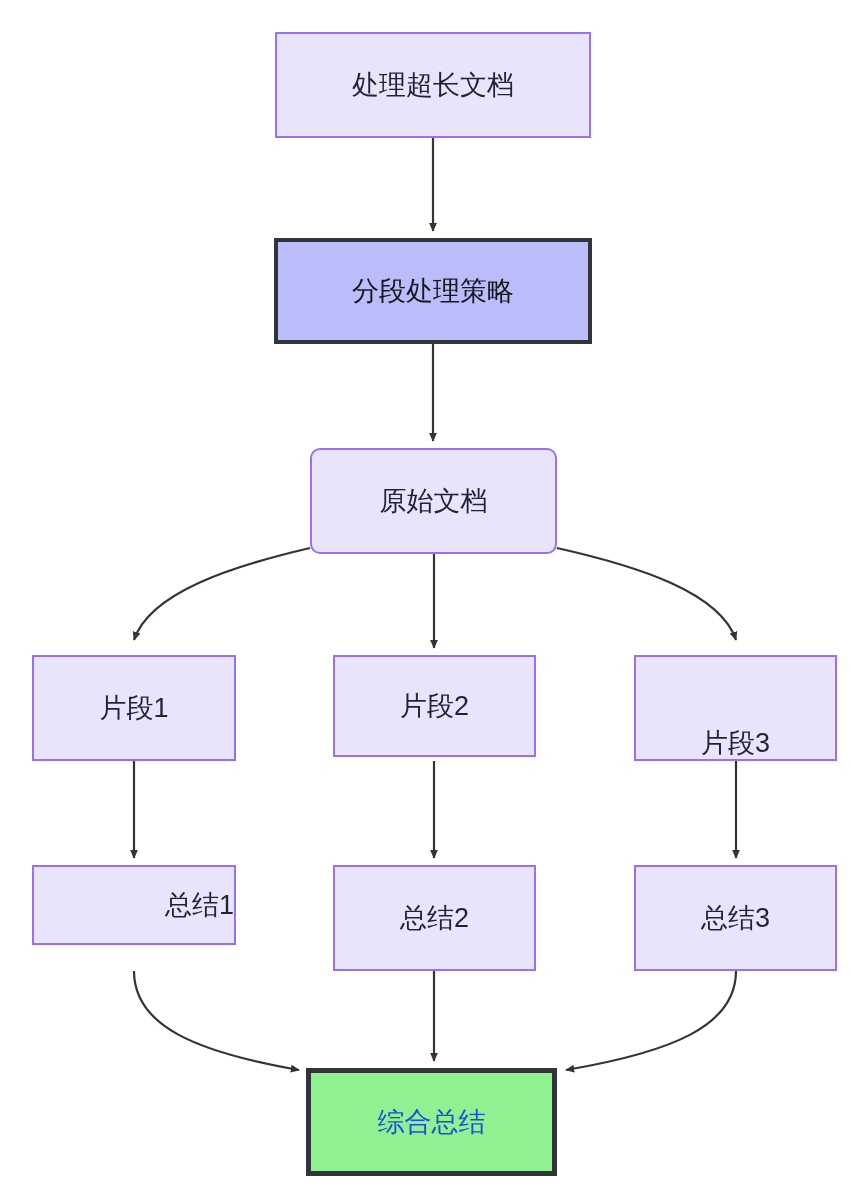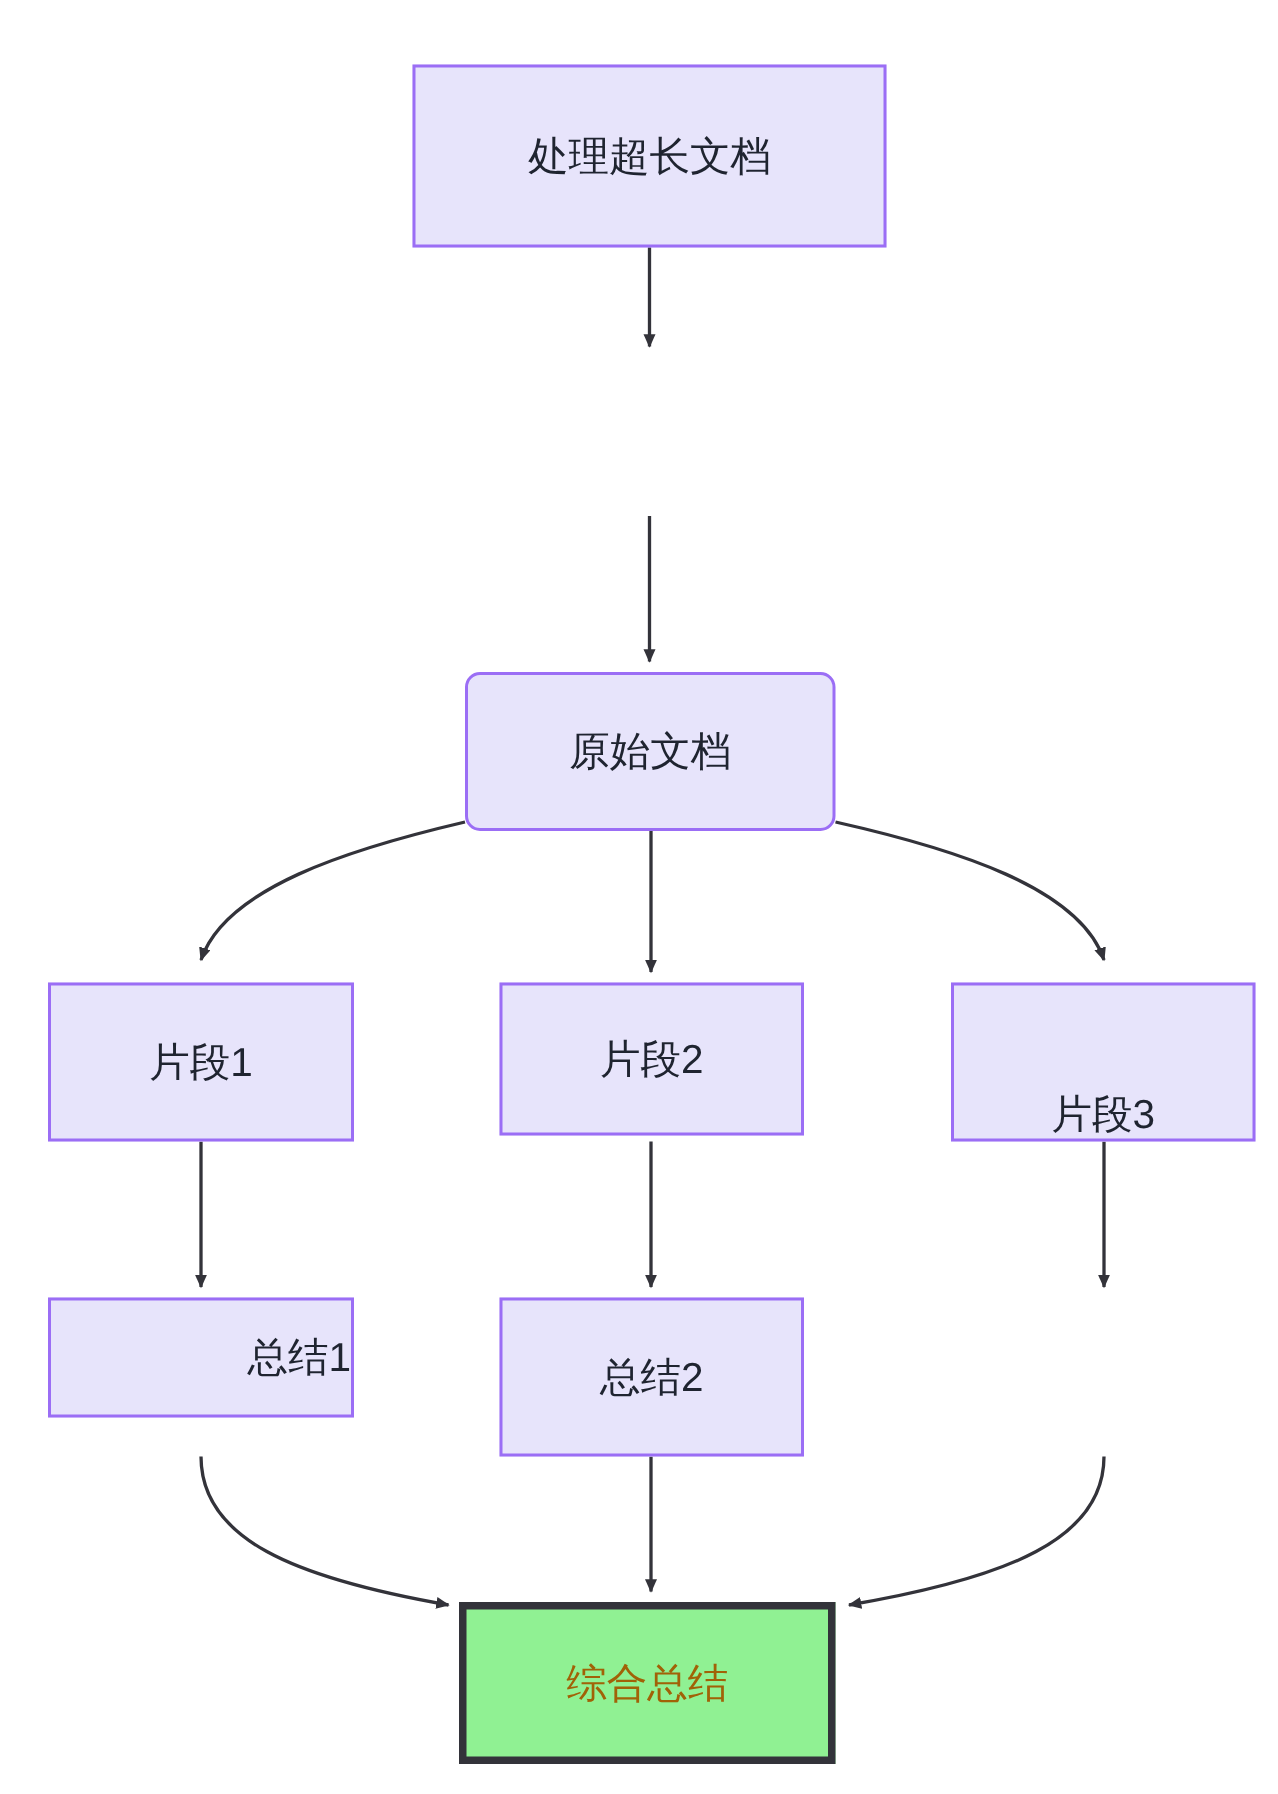--- a/index.html
+++ b/index.html
@@ -28,21 +28,21 @@
   }
   .node-strong{
     background:#bbbdfb;
     border:4px solid #33333a;
     color:#16181d;
     font-size:27px;
   }
   .node-final{
     background:#90f193;
     border:5px solid #33333a;
-    color:#a16207;
+    color:#1d4ed8;
     font-size:27px;
   }
 </style>
 </head>
 <body>
 
 <div id="diagram">
 
   <svg id="edges" viewBox="0 0 852 1196" xmlns="http://www.w3.org/2000/svg">
     <defs>
@@ -58,24 +58,27 @@
       <path d="M557,548 C637,566 720,592 736,640"></path>
       <path d="M134,761 L134,858"></path>
       <path d="M434,761 L434,858"></path>
       <path d="M736,761 L736,858"></path>
       <path d="M134,971 C134,1026 196,1052 299,1070"></path>
       <path d="M434,971 L434,1061"></path>
       <path d="M736,971 C736,1026 672,1052 566,1070"></path>
     </g>
   </svg>
 
-  <div class="node node-plain" style="left:275px;top:32px;width:316px;height:122px;margin-top:11px;">
+  <div class="node node-plain" style="left:275px;top:32px;width:316px;height:106px;">
     <span class="label">处理超长文档</span>
   </div>
 
+  <div class="node node-strong" style="left:274px;top:238px;width:318px;height:106px;">
+    <span class="label">分段处理策略</span>
+  </div>
 
   <div class="node node-plain" style="left:310px;top:448px;width:247px;height:106px;border-radius:10px;">
     <span class="label">原始文档</span>
   </div>
 
   <div class="node node-plain" style="left:32px;top:655px;width:204px;height:106px;">
     <span class="label">片段1</span>
   </div>
 
   <div class="node node-plain" style="left:333px;top:655px;width:203px;height:102px;">
@@ -87,18 +90,21 @@
   </div>
 
   <div class="node node-plain" style="left:32px;top:865px;width:204px;height:80px;justify-content:flex-end;">
     <span class="label">总结1</span>
   </div>
 
   <div class="node node-plain" style="left:333px;top:865px;width:203px;height:106px;">
     <span class="label">总结2</span>
   </div>
 
+  <div class="node node-plain" style="left:634px;top:865px;width:203px;height:106px;">
+    <span class="label">总结3</span>
+  </div>
 
   <div class="node node-final" style="left:306px;top:1068px;width:251px;height:108px;">
     <span class="label">综合总结</span>
   </div>
 
 </div>
 
 </body></html>

